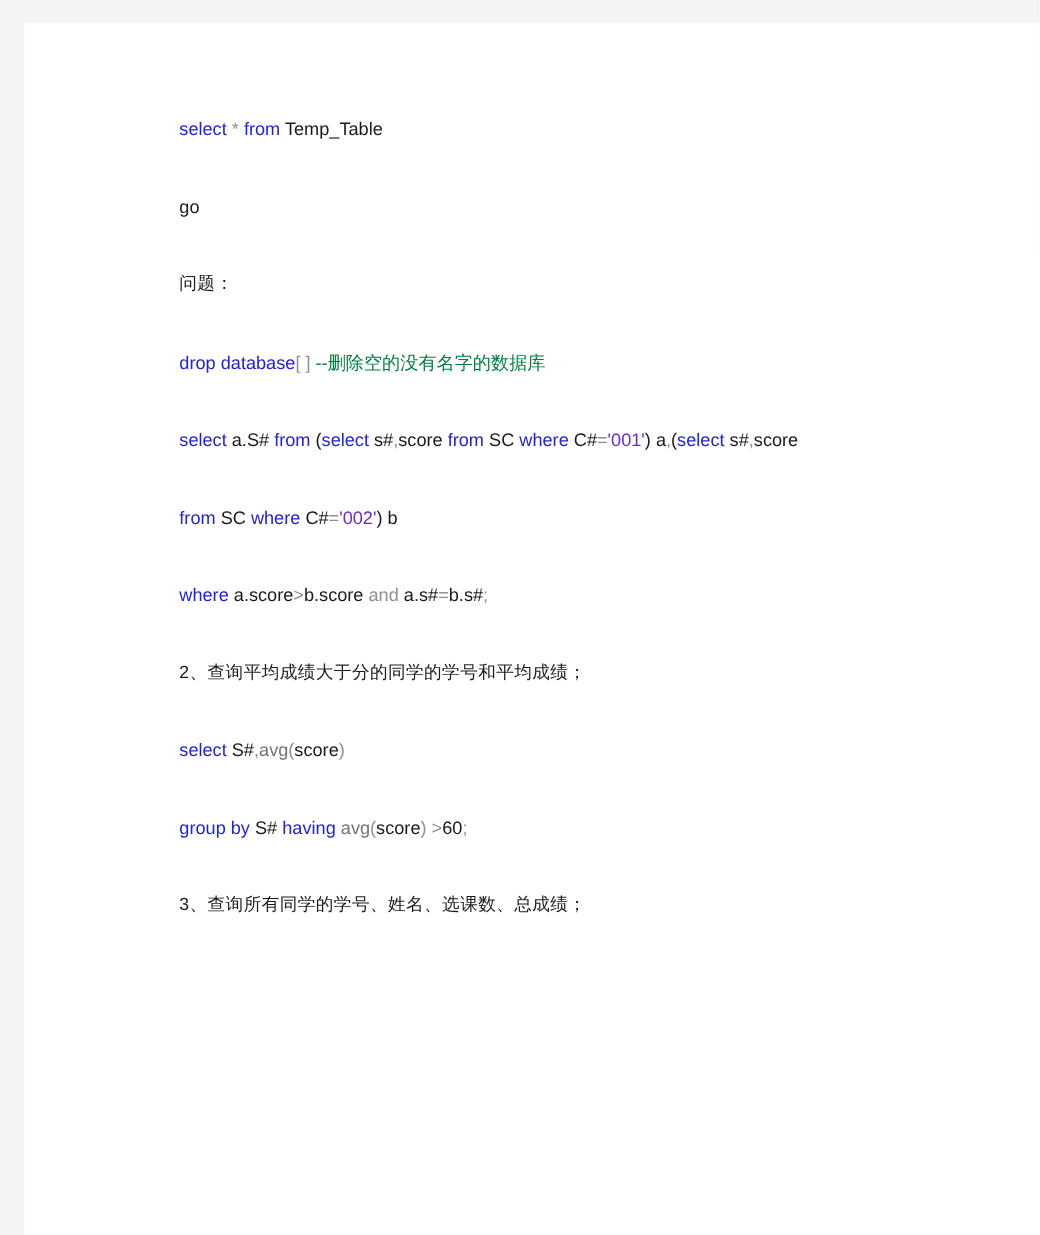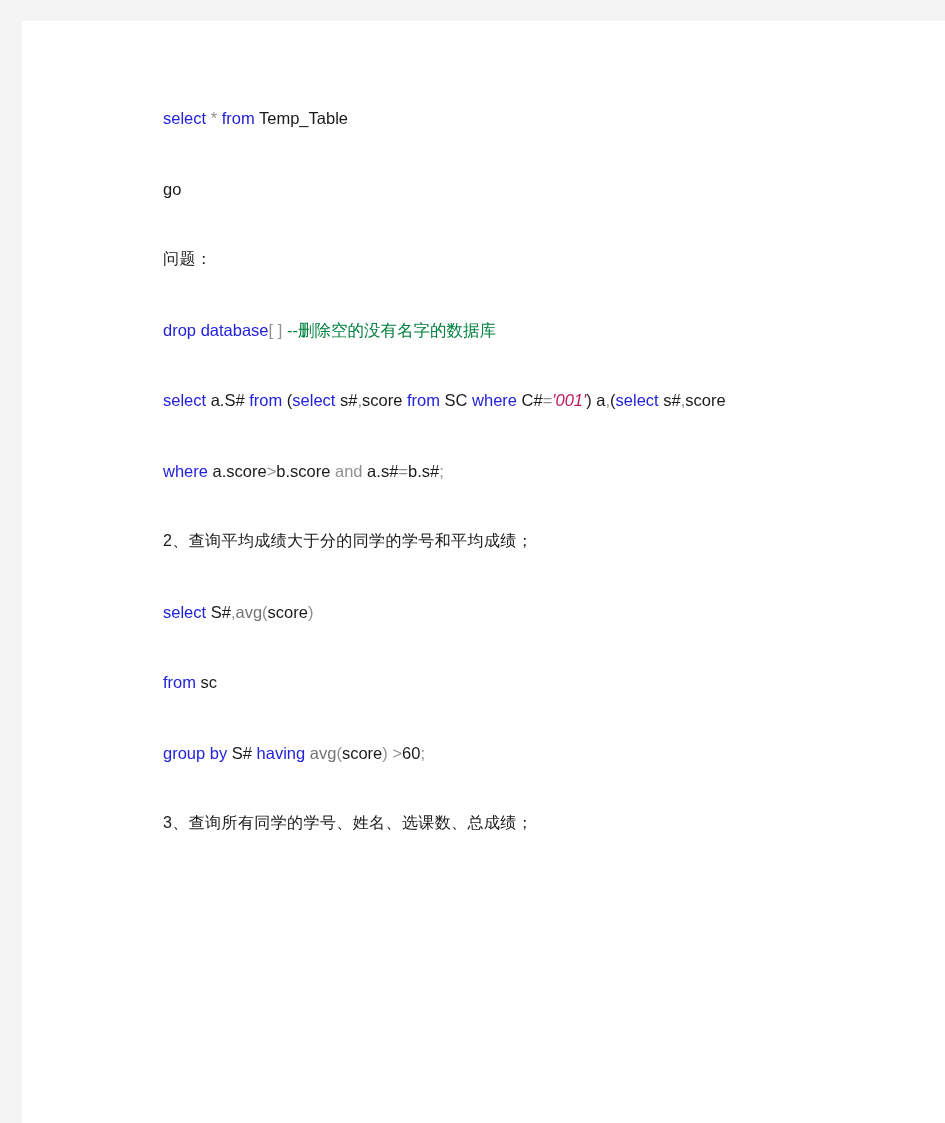--- a/index.html
+++ b/index.html
@@ -35,35 +35,35 @@
     color: #1a1a1a;
     letter-spacing: 0px;
   }
   .line.cn {
     font-size: 16px;
     color: #1c1c1c;
     letter-spacing: 0.4px;
   }
   .kw   { color: #2222dd; }
   .fn   { color: #737373; }
-  .str  { color: #be185d; font-style: italic; }
+  .str  { color: #6d28d9; }
   .cmt  { color: #008040; }
   .op   { color: #909090; }
   .id   { color: #1a1a1a; }
 </style>
 </head>
 <body>
 
 <div id="page">
   <div id="doc-body">
       <div class="line"><span class="kw">select</span><span class="id"> </span><span class="op">*</span><span class="id"> </span><span class="kw">from</span><span class="id"> Temp_Table</span></div>
       <div class="line"><span class="id">go</span></div>
       <div class="line cn"><span class="id">问题：</span></div>
       <div class="line"><span class="kw">drop</span><span class="id">  </span><span class="kw">database</span><span class="op">[ ]</span><span class="id">   </span><span class="cmt">--删除空的没有名字的数据库</span></div>
       <div class="line"><span class="kw">select</span><span class="id"> a.S# </span><span class="kw">from</span><span class="id"> (</span><span class="kw">select</span><span class="id"> s#</span><span class="op">,</span><span class="id">score </span><span class="kw">from</span><span class="id"> SC </span><span class="kw">where</span><span class="id"> C#</span><span class="op">=</span><span class="str">'001'</span><span class="id">) a</span><span class="op">,</span><span class="id">(</span><span class="kw">select</span><span class="id"> s#</span><span class="op">,</span><span class="id">score</span></div>
+      <div class="line"><span class="kw">from</span><span class="id"> SC </span><span class="kw">where</span><span class="id"> C#</span><span class="op">=</span><span class="str">'002'</span><span class="id">) b</span></div>
       <div class="line"><span class="kw">where</span><span class="id"> a.score</span><span class="op">&gt;</span><span class="id">b.score </span><span class="op">and</span><span class="id"> a.s#</span><span class="op">=</span><span class="id">b.s#</span><span class="op">;</span></div>
       <div class="line cn"><span class="id">2、查询平均成绩大于分的同学的学号和平均成绩；</span></div>
       <div class="line"><span class="kw">select</span><span class="id"> S#</span><span class="op">,</span><span class="fn">avg</span><span class="op">(</span><span class="id">score</span><span class="op">)</span></div>
-      <div class="line"><span class="kw">from</span><span class="id"> sc</span></div>
       <div class="line"><span class="kw">group</span><span class="id">  </span><span class="kw">by</span><span class="id"> S# </span><span class="kw">having</span><span class="id"> </span><span class="fn">avg</span><span class="op">(</span><span class="id">score</span><span class="op">)</span><span class="id">  </span><span class="op">&gt;</span><span class="id">60</span><span class="op">;</span></div>
       <div class="line cn"><span class="id">3、查询所有同学的学号、姓名、选课数、总成绩；</span></div>
     </div>
 </div>
 
 </body></html>

